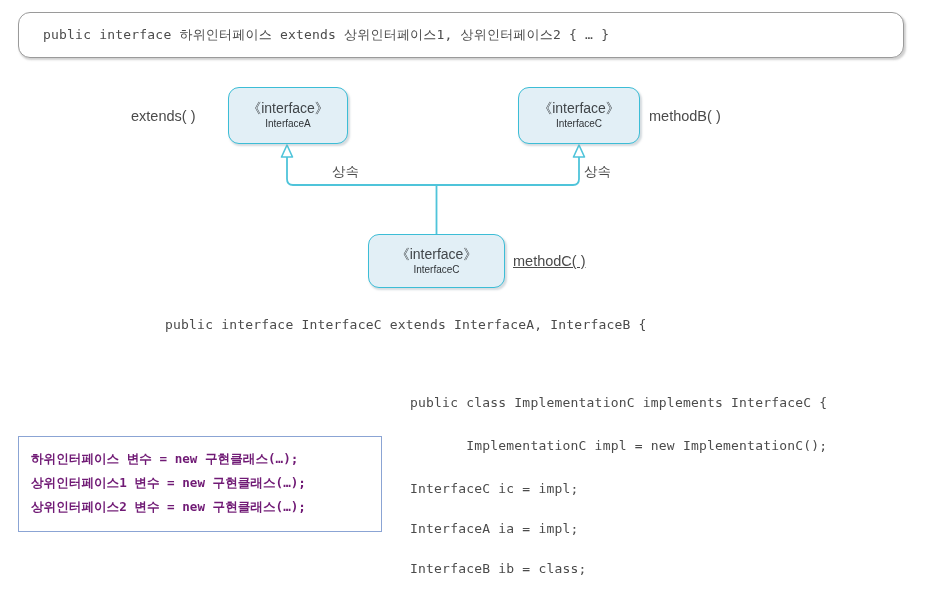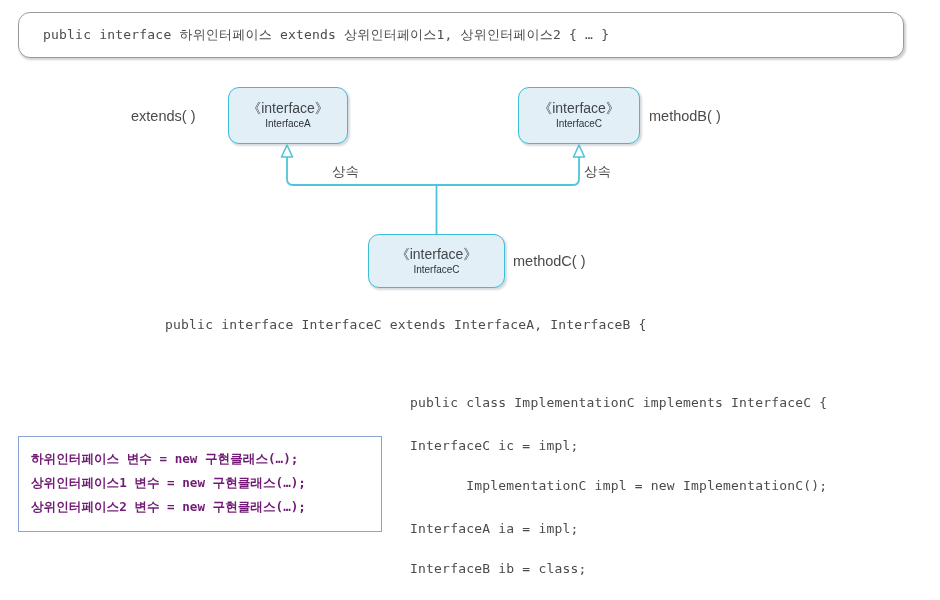--- a/index.html
+++ b/index.html
@@ -90,21 +90,21 @@
 
   
   .method-label {
     position: absolute;
     font-size: 14.5px;
     color: #4a4a4a;
     white-space: nowrap;
   }
   #method-a { left: 131px; top: 37px; }
   #method-b { left: 649px; top: 37px; }
-  #method-c { left: 513px; top: 182px; }
+  #method-c { left: 513px; top: 182px; text-decoration: underline; }
 
   
   .edge-label {
     position: absolute;
     font-size: 13.5px;
     color: #4a4a4a;
     white-space: nowrap;
     padding-left: 46px;
   }
   #label-inherit-a { left: 286px; top: 92px; }
@@ -196,17 +196,17 @@
 <div class="mid-code code-line">public interface InterfaceC extends InterfaceA, InterfaceB {</div>
 
 <div class="var-box">
   <div class="var-line">하위인터페이스 변수 = new 구현클래스(…);</div>
   <div class="var-line">상위인터페이스1 변수 = new 구현클래스(…);</div>
   <div class="var-line">상위인터페이스2 변수 = new 구현클래스(…);</div>
 </div>
 
 <div class="impl-block">
   <div class="code-line gap-after">public class ImplementationC implements InterfaceC {</div>
+  <div class="code-line gap-after">ImplementationC impl = new ImplementationC();</div>
   <div class="code-line tight">InterfaceC ic = impl;</div>
-  <div class="code-line gap-after">ImplementationC impl = new ImplementationC();</div>
   <div class="code-line tight">InterfaceA ia = impl;</div>
   <div class="code-line">InterfaceB ib = class;</div>
 </div>
 
 </body></html>

